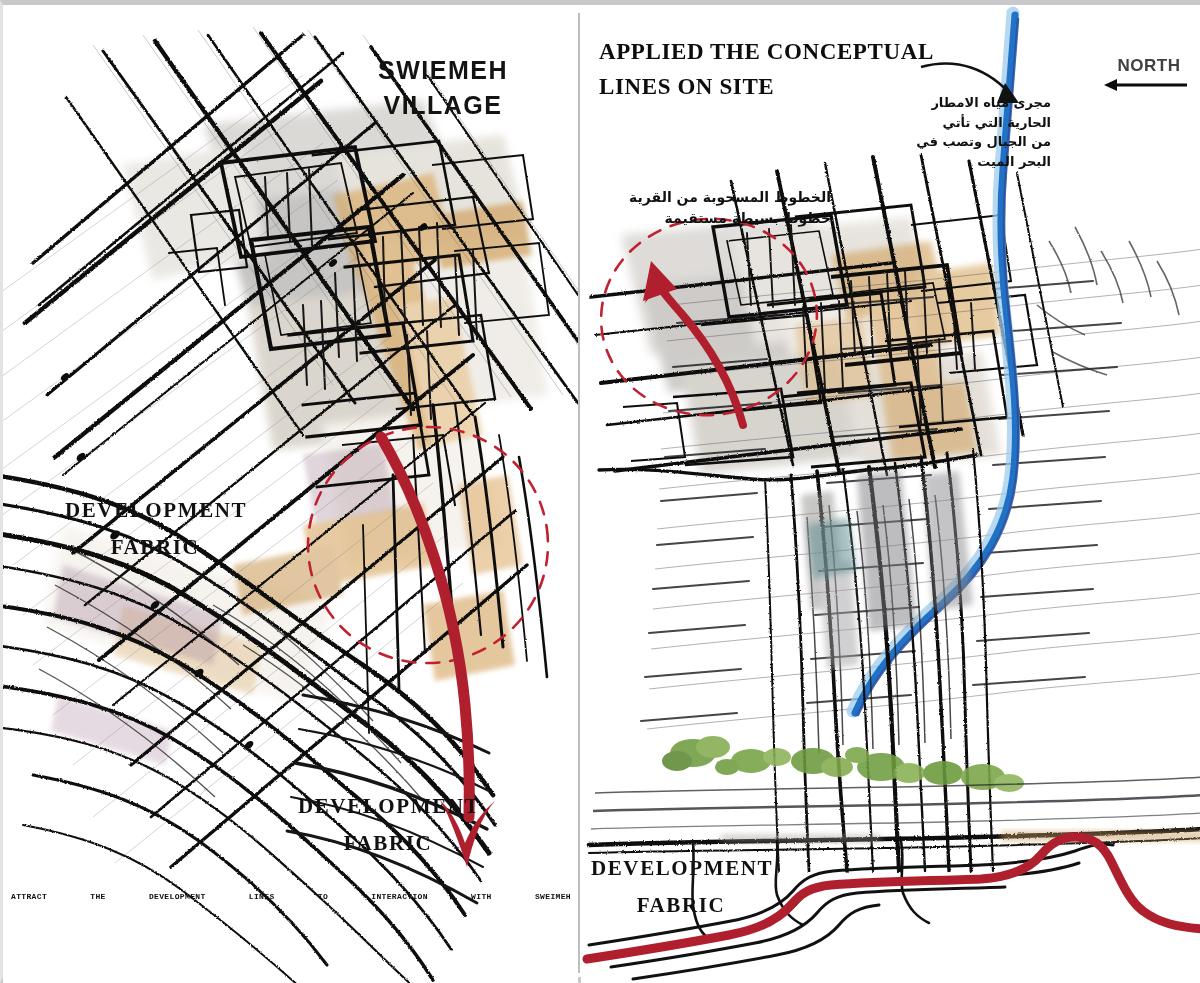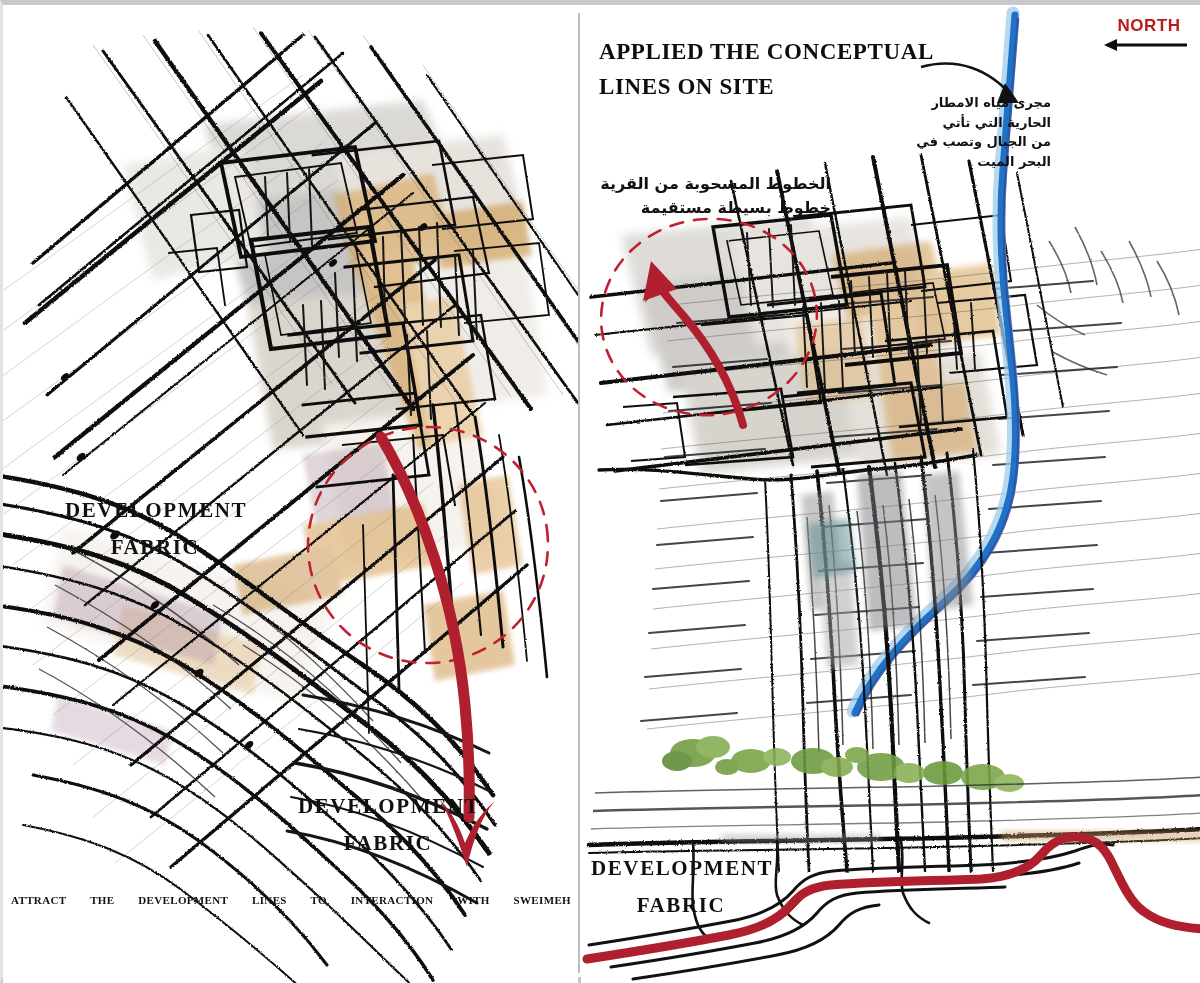--- a/index.html
+++ b/index.html
@@ -71,30 +71,31 @@
     color:#111;
     line-height:1.5;
     white-space:pre-line;
     text-align:right;
   }
   #north-block{
     position:absolute;right:8px;top:12px;width:92px;text-align:center;
   }
   #north-label{
     font-family:"Liberation Sans", sans-serif;
-    font-weight:bold;font-size:17px;letter-spacing:.5px;color:#b91c1c;
+    font-weight:bold;font-size:17px;letter-spacing:.5px;color:#404040;
     line-height:1;
+    margin-top:40px;
   }
   #north-arrow{display:block;margin-top:3px;}
 
   #caption{
     position:absolute;left:8px;top:880px;width:560px;
-    font-family:Liberation Serif, serif;
+    font-family:Liberation Mono, monospace;
     font-weight:bold;
-    font-size:15px;
+    font-size:12px;
     color:#111;
     line-height:1.95;
     letter-spacing:.35px;
     text-align:justify;
     font-variant:small-caps;
     text-transform:lowercase;
   }
   #caption .cap-line{display:block;}
   #cap-l1{text-align:justify;text-align-last:justify;}
   #cap-l2{text-align:justify;text-align-last:justify;}
@@ -294,20 +295,22 @@
 
         <ellipse cx="425" cy="540" rx="120" ry="118" fill="none" stroke="#c0202f" stroke-width="2.6" stroke-dasharray="13 11" stroke-linecap="round" transform="rotate(-8 425 540)"></ellipse>
 
         <g>
           <path d="M378,432 C418,500 452,596 462,700 C468,762 466,790 466,812" fill="none" stroke="#b01f2e" stroke-width="11" stroke-linecap="round"></path>
           <path d="M437,795 C448,806 456,820 462,838 C470,819 480,806 492,796 C478,812 470,836 464,862 C456,838 447,812 437,795 Z" fill="#b01f2e"></path>
         </g>
       </svg>
     </div>
 
+    <div class="ttl-sans" id="left-title" style="left:330px;top:48px;width:220px;font-size:25px;">SWIEMEH
+VILLAGE</div>
 
     <div class="fabric-label" style="left:62px;top:487px;width:180px;">DEVELOPMENT
 FABRIC</div>
 
     <div class="fabric-label" style="left:295px;top:783px;width:180px;">DEVELOPMENT
 FABRIC</div>
 
     <div id="caption">
       <span class="cap-line" id="cap-l1">ATTRACT THE DEVELOPMENT LINES TO INTERACTION WITH SWEIMEH</span>
     </div>
@@ -556,21 +559,21 @@
         </g>
       </svg>
     </div>
 
     <div class="ttl-serif" id="right-title" style="left:18px;top:30px;width:420px;font-size:23px;">APPLIED THE CONCEPTUAL
 LINES ON SITE</div>
 
     <div class="arabic" style="left:310px;top:88px;width:160px;font-size:13px;">مجرى مياه الامطار الحارية التي تأتي
 من الجبال وتصب في البحر الميت</div>
 
-    <div class="arabic" style="left:10px;top:167px;width:240px;font-size:16px;">الخطوط المسحوبة من القرية
+    <div class="arabic" style="left:10px;top:182px;width:240px;font-size:14px;">الخطوط المسحوبة من القرية
 خطوط بسيطة مستقيمة</div>
 
     <div class="fabric-label" style="left:10px;top:845px;width:180px;">DEVELOPMENT
 FABRIC</div>
 
     <div id="north-block">
       <div id="north-label">NORTH</div>
       <svg id="north-arrow" width="86" height="16" viewBox="0 0 86 16">
         <line x1="10" y1="8" x2="84" y2="8" stroke="#0b0b0b" stroke-width="3.2"></line>
         <path d="M1,8 L14,2 L14,14 Z" fill="#0b0b0b"></path>

